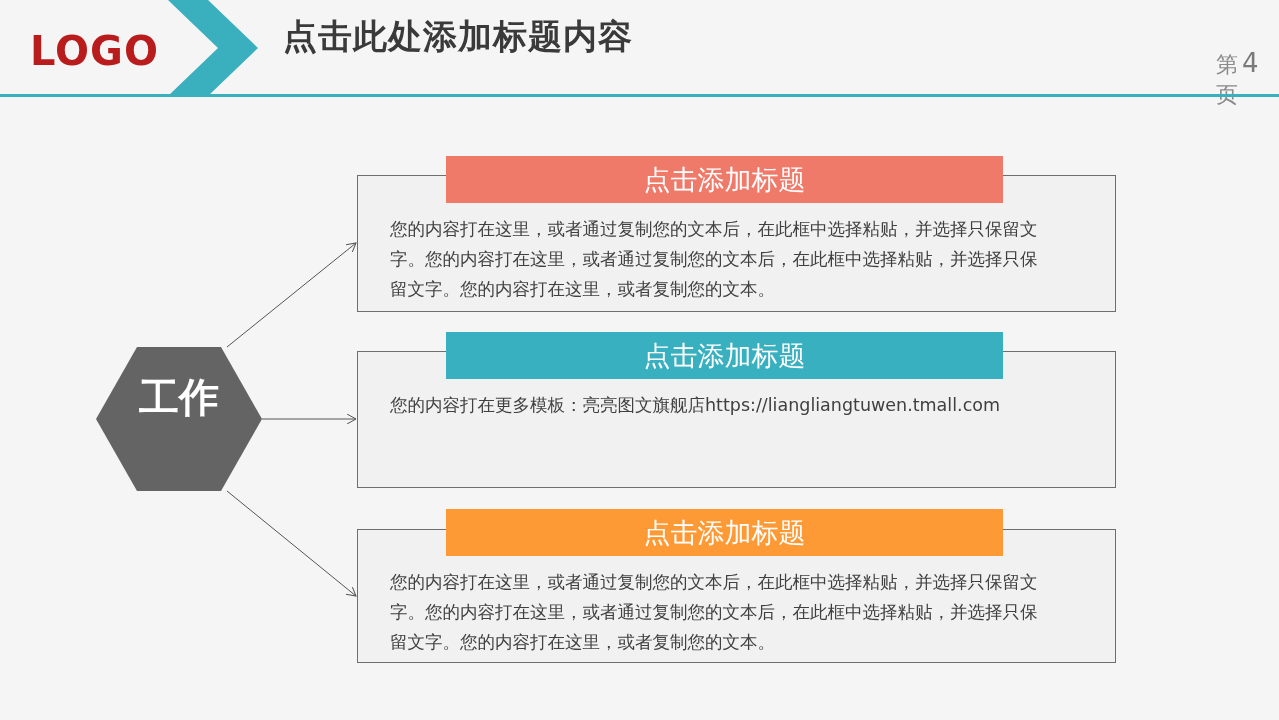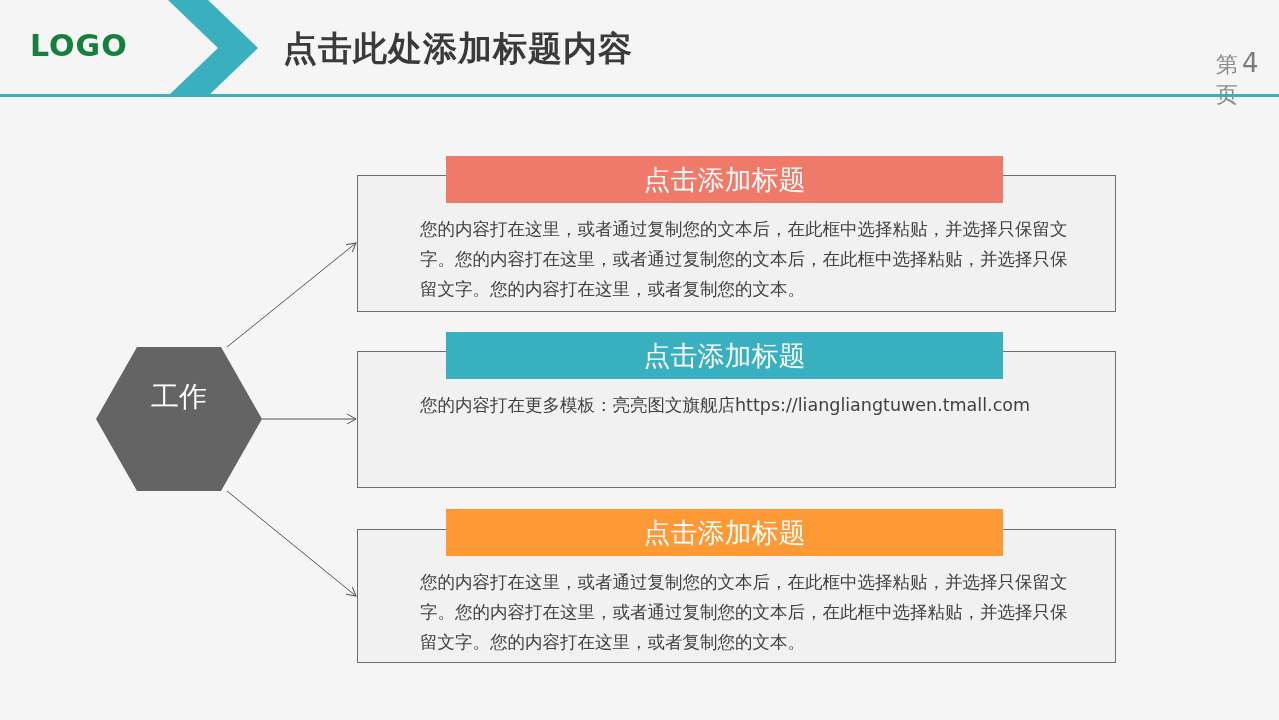--- a/index.html
+++ b/index.html
@@ -1,32 +1,32 @@
 <!DOCTYPE html>
 <html><head>
 <meta charset="utf-8">
 <style>
   html, body { margin:0; padding:0; }
   body { width:1279px; height:720px; background:#f5f5f5; position:relative; overflow:hidden;
          font-family: "DejaVu Sans", "Liberation Sans", sans-serif; }
   .logo { position:absolute; left:30px; top:28px; font-family:"DejaVu Sans", sans-serif; font-weight:bold;
-          font-size:30px; color:#15803d; letter-spacing:1px; }
+          font-size:40px; color:#b91c1c; letter-spacing:1px; }
   .chevron { position:absolute; left:160px; top:0; width:110px; height:96px; }
-  .page-title { position:absolute; left:283px; top:26px; font-size:34px; font-weight:bold; color:#3a3a3a; letter-spacing:1px; }
+  .page-title { position:absolute; left:283px; top:14px; font-size:34px; font-weight:bold; color:#3a3a3a; letter-spacing:1px; }
   .page-num { position:absolute; left:1216px; top:48px; font-size:22px; color:#8a8a8a; }
   .page-num .n { font-size:26px; margin:0 4px; color:#7a7a7a; }
   .header-line { position:absolute; left:0; top:94px; width:1279px; height:3px; background:#3aafbd; }
   .connectors { position:absolute; left:0; top:0; width:1279px; height:720px; }
   .hex { position:absolute; left:96px; top:347px; width:166px; height:144px; }
   .hex-label { position:absolute; left:96px; top:378px; width:166px; text-align:center; color:#fff;
-               font-size:28px; line-height:38px; }
+               font-size:40px; line-height:38px;font-weight:bold; }
   .card { position:absolute; left:357px; width:759px; background:#f1f1f1; border:1px solid #6e6e6e; box-sizing:border-box; }
   .card-bar { position:absolute; left:446px; width:557px; height:47px; color:#fff; font-size:27px;
               text-align:center; line-height:47px; }
-  .card-text { position:absolute; left:420px; width:660px; font-size:17.5px; color:#404040; line-height:30px; }
+  .card-text { position:absolute; left:390px; width:660px; font-size:17.5px; color:#404040; line-height:30px; }
 </style>
 </head>
 <body>
 
 <div class="logo">LOGO</div>
 <svg class="chevron" viewBox="0 0 110 96">
   <polygon points="8,0 48,0 98,48 48,96 8,96 58,48" fill="#3aafbd"></polygon>
 </svg>
 <div class="page-title">点击此处添加标题内容</div>
 <div class="page-num">

